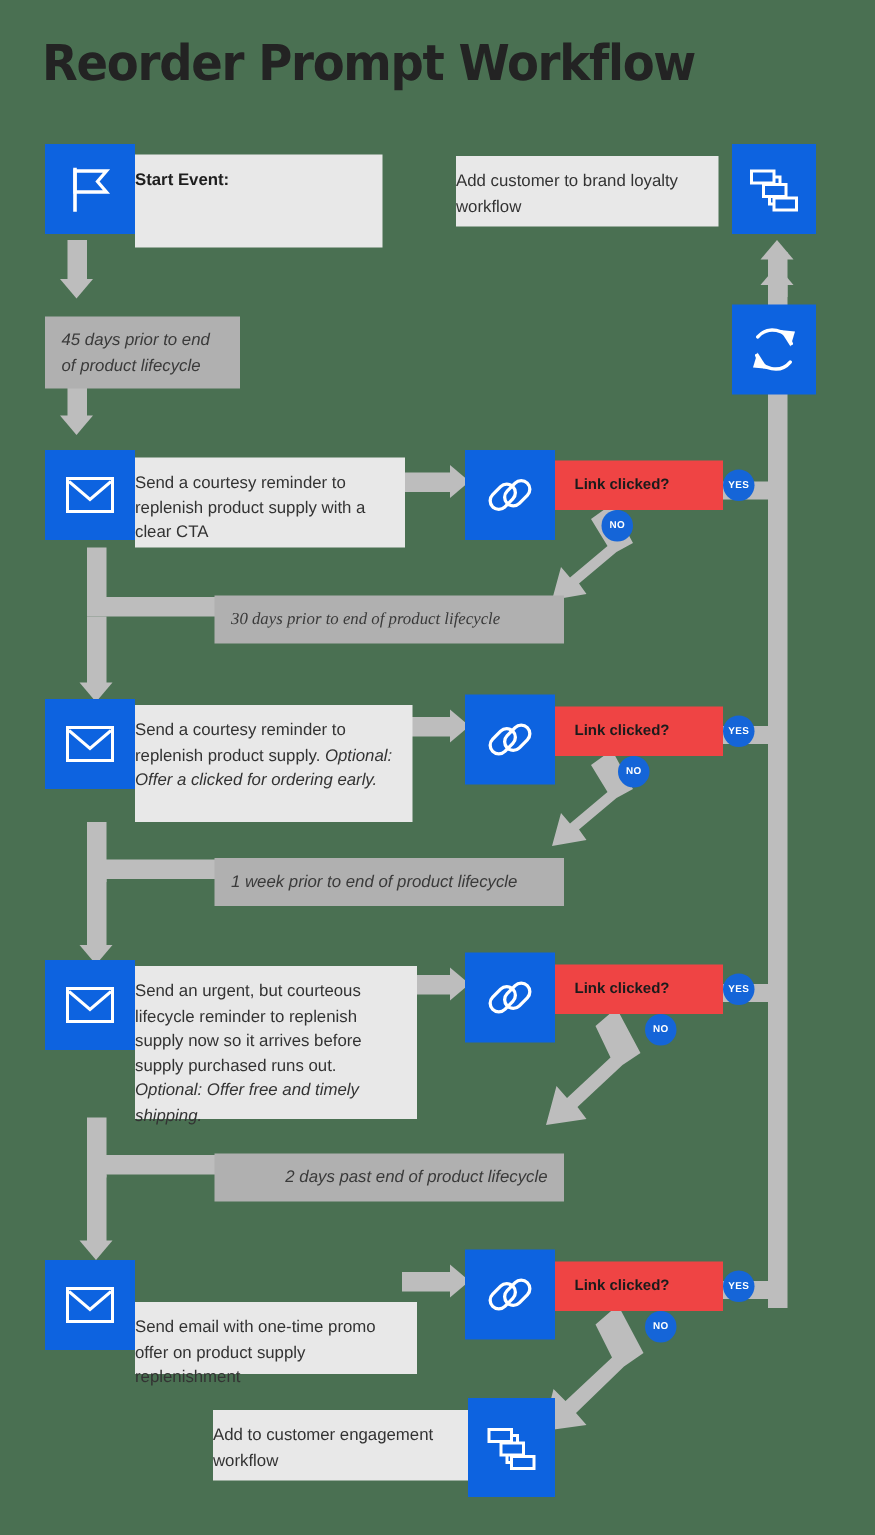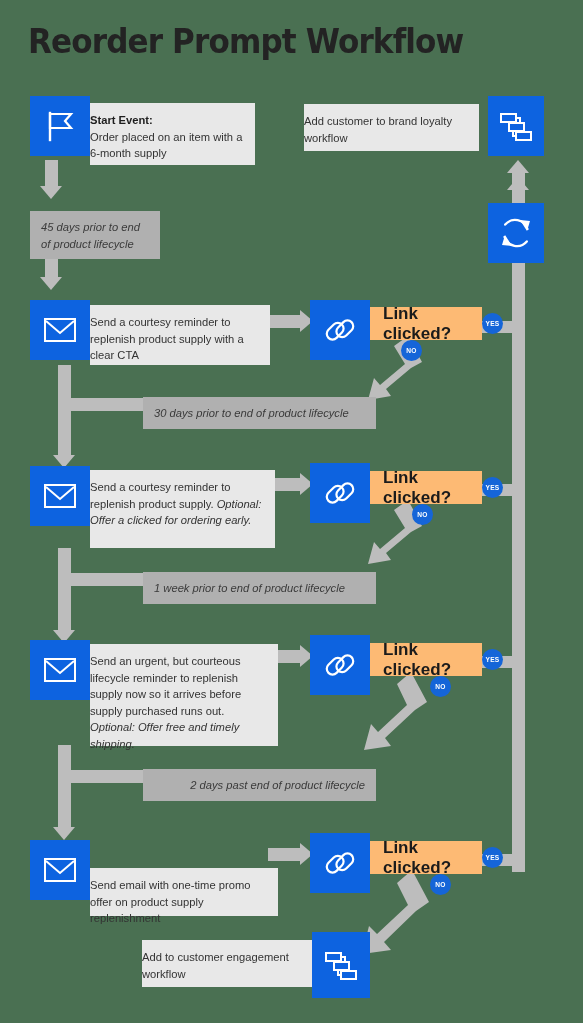--- a/index.html
+++ b/index.html
@@ -53,23 +53,23 @@
     font-size:11.2px;
     font-style:italic;
     line-height:16.5px;
     padding:8px 11px;
     box-sizing:border-box;
     z-index:4;
   }
 
   .decision{
     position:absolute;
-    background:#fdba74;
+    background:#ef4444;
     color:#1b1b1b;
-    font-size:17px;
+    font-size:10px;
     font-weight:bold;
     display:flex;align-items:center;
     padding-left:13px;
     box-sizing:border-box;
     z-index:5;
   }
 
   .pill{
     position:absolute;
     background:#1565d8;
@@ -175,21 +175,20 @@
   <div class="icon-box" style="left:30px;top:96px;width:60px;height:60px;">
     <span>
       <svg width="34" height="32" viewBox="0 0 34 32">
         <path d="M7 3 L7 30" stroke="#fff" stroke-width="2.4" fill="none" stroke-linecap="square"></path>
         <path d="M7 4 L28 4 L22 11 L28 18 L7 18 Z" stroke="#fff" stroke-width="2.2" fill="none" stroke-linejoin="miter"></path>
       </svg>
     </span>
   </div>
   <div class="text-box" style="left:90px;top:103px;width:165px;height:62px;">
     <b>Start Event:</b><br>
-    <span>Order placed on an item with a 6-month supply</span>
   </div>
 
   <div class="text-box" style="left:304px;top:104px;width:175px;height:47px;">
     <span>Add customer to brand loyalty workflow</span>
   </div>
   <div class="icon-box" style="left:488px;top:96px;width:56px;height:60px;">
     <span>
       <svg width="34" height="34" viewBox="0 0 34 34">
         <rect x="2" y="5" width="15" height="8" stroke="#fff" stroke-width="2" fill="none"></rect>
         <rect x="10" y="14" width="15" height="8" stroke="#fff" stroke-width="2" fill="none"></rect>
@@ -238,21 +237,21 @@
   <div class="decision" style="left:370px;top:307px;width:112px;height:33px;">
     <span>Link clicked?</span>
   </div>
   <div class="pill" style="left:482px;top:313px;width:21px;height:21px;">
     <span>YES</span>
   </div>
   <div class="pill" style="left:401px;top:340px;width:21px;height:21px;">
     <span>NO</span>
   </div>
 
-  <div class="stage-label" style="left:143px;top:397px;width:233px;height:32px;">
+  <div class="stage-label" style="left:143px;top:397px;width:233px;height:32px;font-family:Liberation Serif, serif;">
     <span>30 days prior to end of product lifecycle</span>
   </div>
 
   <div class="icon-box" style="left:30px;top:466px;width:60px;height:60px;">
     <span>
       <svg width="34" height="26" viewBox="0 0 34 26">
         <rect x="2" y="2" width="30" height="22" stroke="#fff" stroke-width="2" fill="none"></rect>
         <path d="M3 4 L17 16 L31 4" stroke="#fff" stroke-width="2" fill="none"></path>
       </svg>
     </span>

